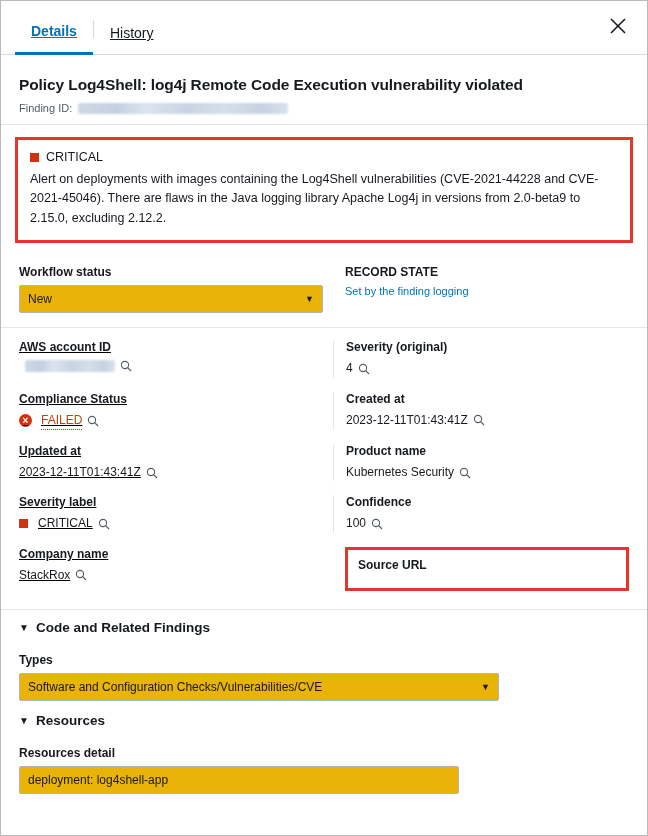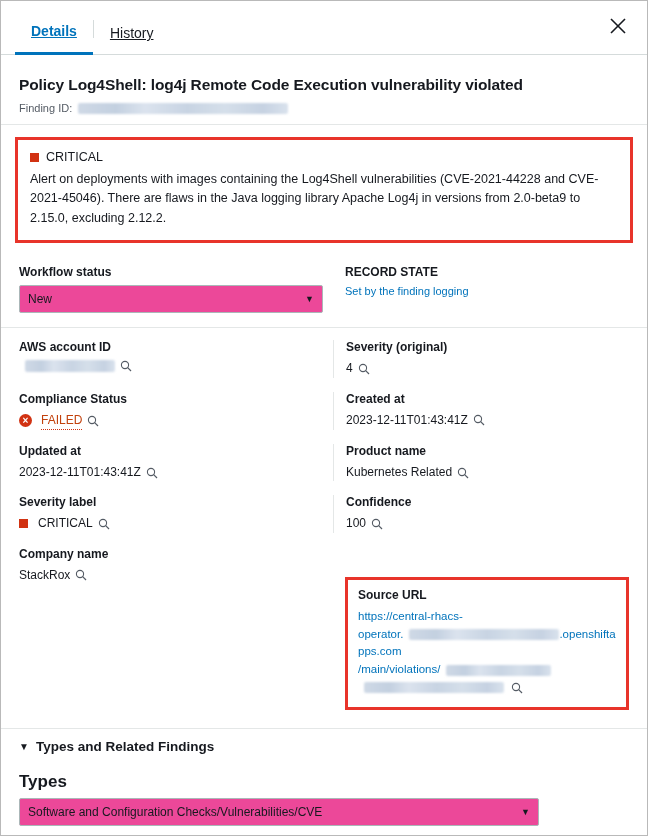--- a/index.html
+++ b/index.html
@@ -146,21 +146,21 @@
     font-size: 11px;
     color: #0073bb;
     margin-top: 5px;
   }
   select.aws-select, .fake-select {
     width: 100%;
     height: 28px;
     font-size: 12px;
     font-family: "Liberation Sans", sans-serif;
     color: #16191f;
-    background: #ec4899;
+    background: #eab308;
     border: 1px solid #aab7b8;
     border-radius: 2px;
     padding: 0 24px 0 8px;
     box-sizing: border-box;
     appearance: none;
     -webkit-appearance: none;
     display: flex;
     align-items: center;
     position: relative;
     cursor: pointer;
@@ -178,23 +178,23 @@
 
   
   .details {
     padding: 12px 18px 4px 18px;
     position: relative;
   }
   .grid-row {
     display: flex;
     margin-bottom: 14px;
   }
-  .cell-l { width: 314px; padding-right: 10px; box-sizing: border-box; }
+  .cell-l { width: 314px; padding-right: 10px; box-sizing: border-box; text-decoration: underline; }
   .cell-r { flex: 1; padding-left: 12px; box-sizing: border-box; border-left: 1px solid #e4e7e7; }
-  .grid-row.noborder .cell-r { border-left: none; margin-top: 30px; }
+  .grid-row.noborder .cell-r { border-left: none; }
 
   .zoom-ico {
     width: 12px; height: 12px;
     display: inline-block;
     position: relative;
     flex: 0 0 auto;
   }
   .zoom-ico svg { display: block; }
 
   .failed {
@@ -248,21 +248,21 @@
     font-weight: bold;
     color: #16191f;
     cursor: pointer;
     margin-bottom: 8px;
   }
   .caret {
     font-size: 10px;
     color: #16191f;
   }
   .sub-label {
-    font-size: 17px;
+    font-size: 12px;
     font-weight: bold;
     color: #16191f;
     margin: 18px 0 6px 0;
   }
 </style>
 </head>
 <body>
 
 <div class="panel">
 
@@ -376,21 +376,21 @@
             <svg width="12" height="12" viewBox="0 0 12 12">
                 <circle cx="5" cy="5" r="3.6" fill="none" stroke="#545b64" stroke-width="1.1"></circle>
                 <line x1="7.7" y1="7.7" x2="11" y2="11" stroke="#545b64" stroke-width="1.2"></line>
               </svg>
           </span>
         </div>
       </div>
       <div class="cell-r">
         <div class="label">Product name</div>
         <div class="value">
-          <span>Kubernetes Related</span>
+          <span>Kubernetes Security</span>
           <span class="zoom-ico">
             <svg width="12" height="12" viewBox="0 0 12 12">
                 <circle cx="5" cy="5" r="3.6" fill="none" stroke="#545b64" stroke-width="1.1"></circle>
                 <line x1="7.7" y1="7.7" x2="11" y2="11" stroke="#545b64" stroke-width="1.2"></line>
               </svg>
           </span>
         </div>
       </div>
     </div>
 
@@ -431,44 +431,32 @@
             <svg width="12" height="12" viewBox="0 0 12 12">
                 <circle cx="5" cy="5" r="3.6" fill="none" stroke="#545b64" stroke-width="1.1"></circle>
                 <line x1="7.7" y1="7.7" x2="11" y2="11" stroke="#545b64" stroke-width="1.2"></line>
               </svg>
           </span>
         </div>
       </div>
       <div class="cell-r" style="border-left:none;padding-left:10px;">
         <div class="url-callout">
           <div class="label">Source URL</div>
-          <div class="url-text">
-            <span>https://central-rhacs-</span><br>
-            <span>operator.</span><span class="redact" style="width:150px;"></span><span>.openshiftapps.com</span><br>
-            <span>/main/violations/</span><span class="redact" style="width:105px;"></span><br>
-            <span class="redact" style="width:140px;"></span>
-            <span class="zoom-ico" style="vertical-align:middle;margin-left:4px;">
-              <svg width="12" height="12" viewBox="0 0 12 12">
-                  <circle cx="5" cy="5" r="3.6" fill="none" stroke="#545b64" stroke-width="1.1"></circle>
-                  <line x1="7.7" y1="7.7" x2="11" y2="11" stroke="#545b64" stroke-width="1.2"></line>
-                </svg>
-            </span>
-          </div>
         </div>
       </div>
     </div>
   </div>
 
   <div class="collapsible">
     <div class="coll-head">
       <span class="caret">▼</span>
-      <span>Types and Related Findings</span>
+      <span>Code and Related Findings</span>
     </div>
     <div class="sub-label">Types</div>
-    <div class="select-wrap" style="width:520px;">
+    <div class="select-wrap" style="width:480px;">
       <div class="fake-select">Software and Configuration Checks/Vulnerabilities/CVE</div>
       <span class="select-caret">▼</span>
     </div>
   </div>
 
   <div class="collapsible" style="border-top:none;padding-top:8px;">
     <div class="coll-head">
       <span class="caret">▼</span>
       <span>Resources</span>
     </div>

